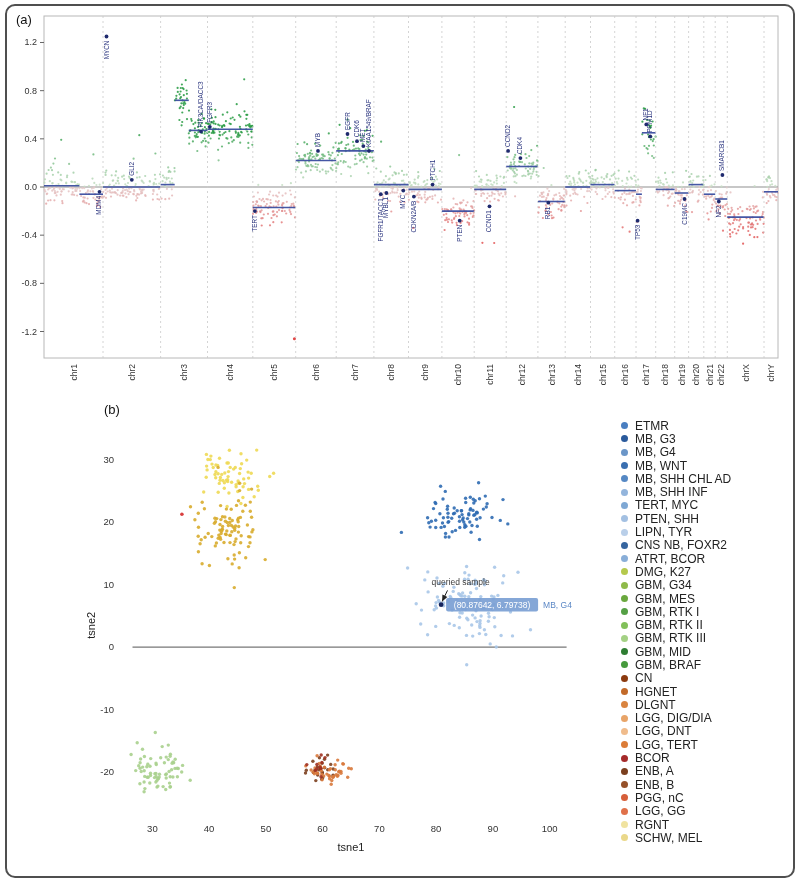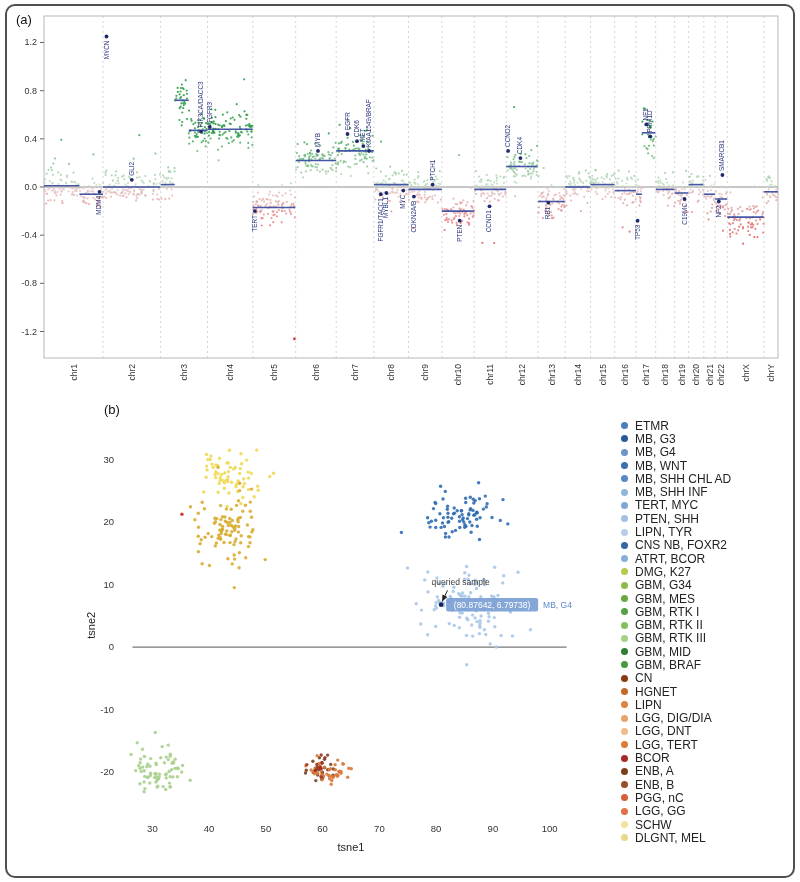--- a/index.html
+++ b/index.html
@@ -2366,21 +2366,21 @@
     <div class="lg-row">
       <span class="lg-dot" style="background: rgb(139, 58, 15);"></span>
       <span class="lg-label">CN</span>
     </div>
     <div class="lg-row">
       <span class="lg-dot" style="background: rgb(194, 106, 42);"></span>
       <span class="lg-label">HGNET</span>
     </div>
     <div class="lg-row">
       <span class="lg-dot" style="background: rgb(217, 132, 64);"></span>
-      <span class="lg-label">LIPN</span>
+      <span class="lg-label">DLGNT</span>
     </div>
     <div class="lg-row">
       <span class="lg-dot" style="background: rgb(232, 164, 104);"></span>
       <span class="lg-label">LGG, DIG/DIA</span>
     </div>
     <div class="lg-row">
       <span class="lg-dot" style="background: rgb(240, 188, 140);"></span>
       <span class="lg-label">LGG, DNT</span>
     </div>
     <div class="lg-row">
@@ -2402,19 +2402,19 @@
     <div class="lg-row">
       <span class="lg-dot" style="background: rgb(214, 95, 58);"></span>
       <span class="lg-label">PGG, nC</span>
     </div>
     <div class="lg-row">
       <span class="lg-dot" style="background: rgb(224, 113, 74);"></span>
       <span class="lg-label">LGG, GG</span>
     </div>
     <div class="lg-row">
       <span class="lg-dot" style="background: rgb(240, 227, 160);"></span>
-      <span class="lg-label">SCHW</span>
+      <span class="lg-label">RGNT</span>
     </div>
     <div class="lg-row">
       <span class="lg-dot" style="background: rgb(234, 216, 138);"></span>
-      <span class="lg-label">DLGNT, MEL</span>
+      <span class="lg-label">SCHW, MEL</span>
     </div>
   </div>
 
 </body></html>

